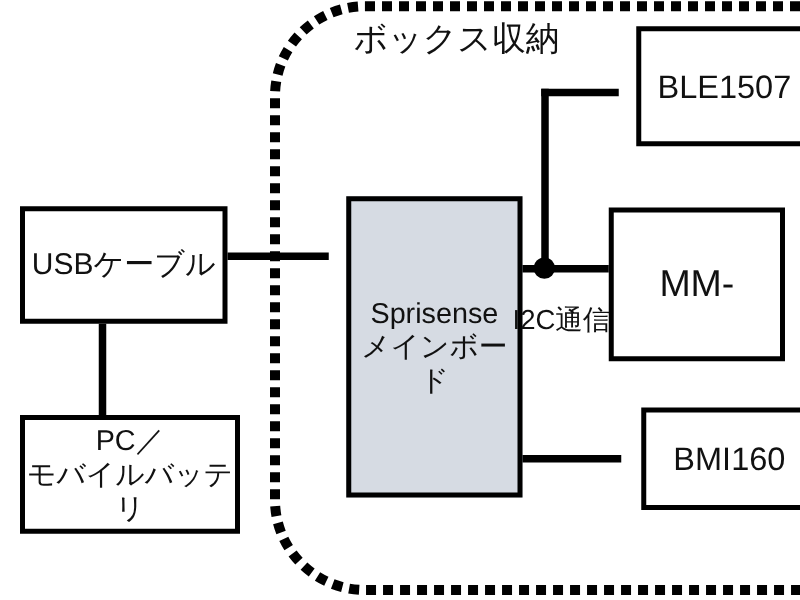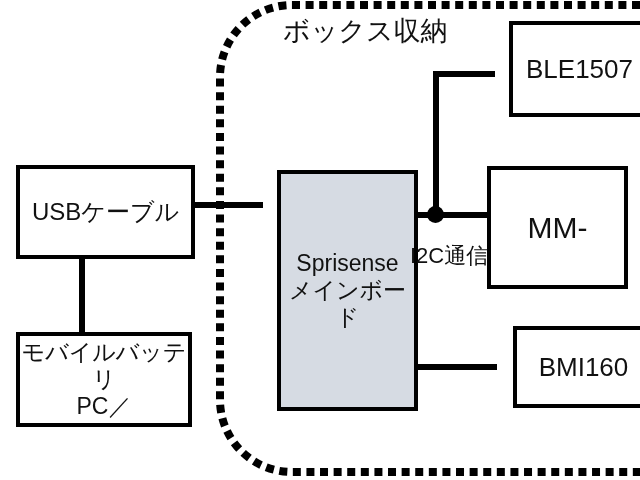--- a/index.html
+++ b/index.html
@@ -60,30 +60,30 @@
   <div class="floating-label" style="left:283px; top:13px; font-size:27px;">ボックス収納</div>
 
   <div class="line" style="left:165px; top:202px; width:98px; height:6px;"></div>
   <div class="line" style="left:79px; top:256px; width:6px; height:78px;"></div>
   <div class="line" style="left:401px; top:212px; width:96px; height:6px;"></div>
   <div class="line" style="left:433px; top:71px; width:6px; height:147px;"></div>
   <div class="line" style="left:433px; top:71px; width:62px; height:6px;"></div>
   <div class="line" style="left:401px; top:364px; width:96px; height:6px;"></div>
   <div class="junction" style="left:427px; top:206px;"></div>
 
-  <div class="box" style="left:0; top:165px; width:179px; height:94px; font-size:24px;">
+  <div class="box" style="left:0; top:165px; width:166px; height:94px; font-size:24px;">
     <span>USBケーブル</span>
   </div>
 
   <div class="box" style="left:0; top:332px; width:176px; height:95px; font-size:23px;">
+    <span>PC／</span>
     <span>モバイルバッテリ</span>
-    <span>PC／</span>
   </div>
 
-  <div class="box mainboard" style="left:261px; top:170px; width:141px; height:241px; font-size:23px;">
+  <div class="box mainboard" style="left:261px; top:157px; width:141px; height:241px; font-size:23px;">
     <span>Sprisense</span>
     <span>メインボード</span>
   </div>
 
   <div class="box" style="left:493px; top:21px; width:141px; height:96px; font-size:26px;">
     <span>BLE1507</span>
   </div>
 
   <div class="box" style="left:471px; top:166px; width:141px; height:123px; font-size:30px;">
     <span>MM-</span>

